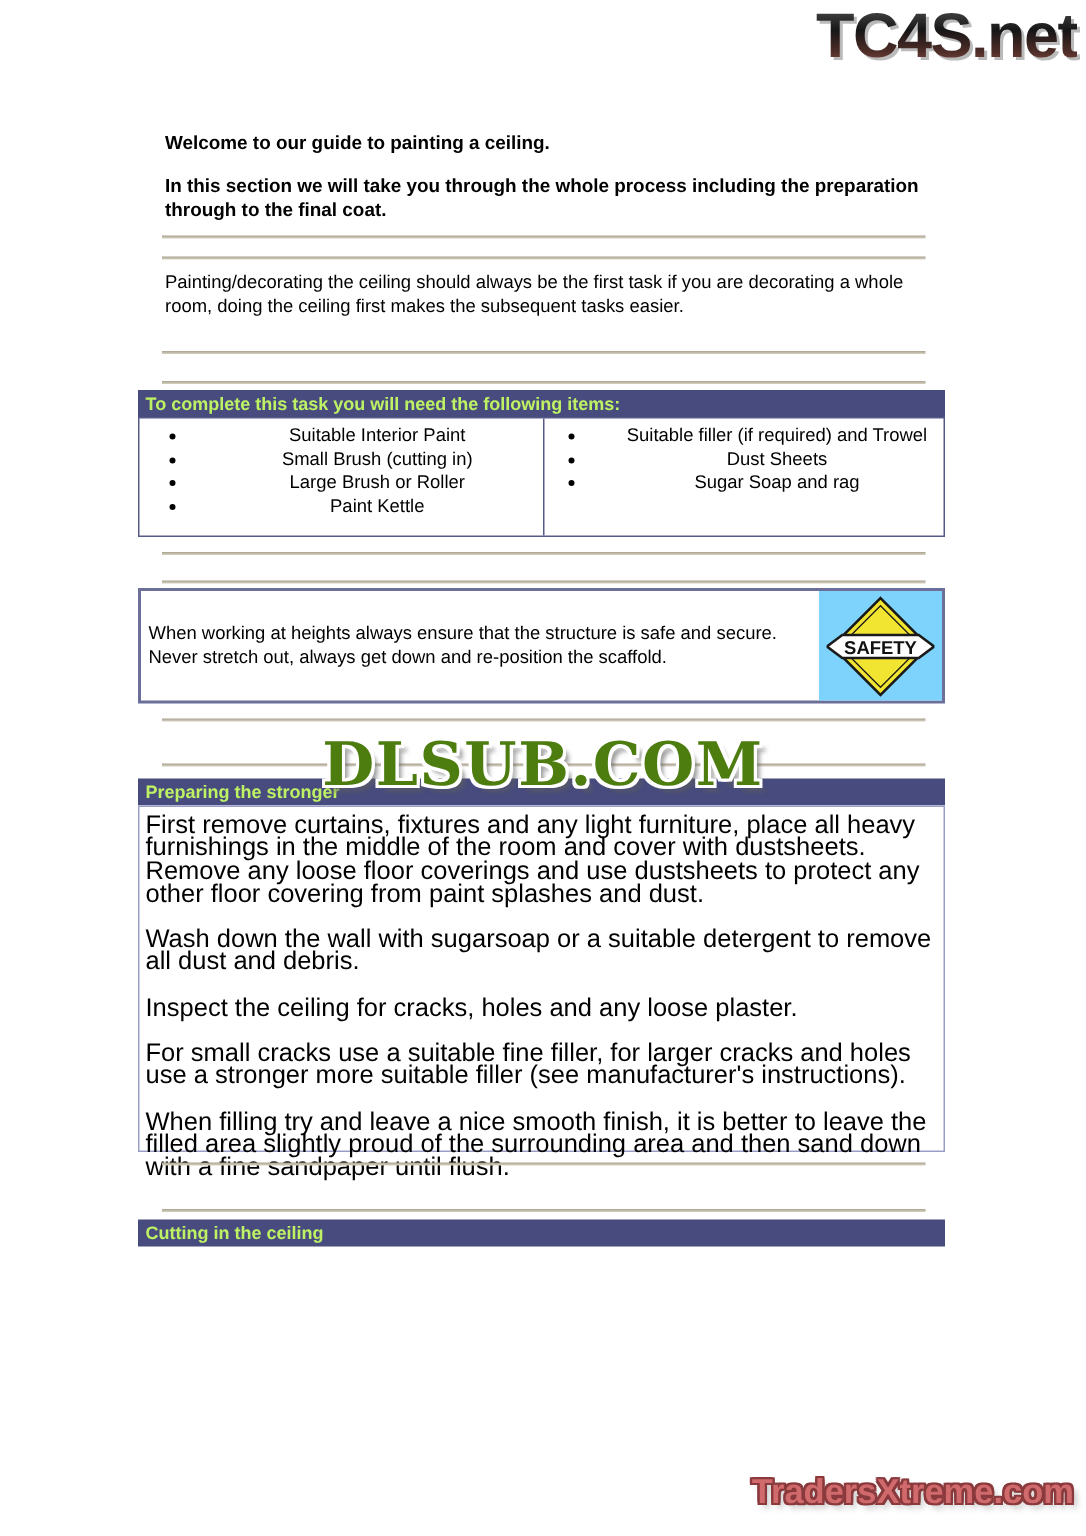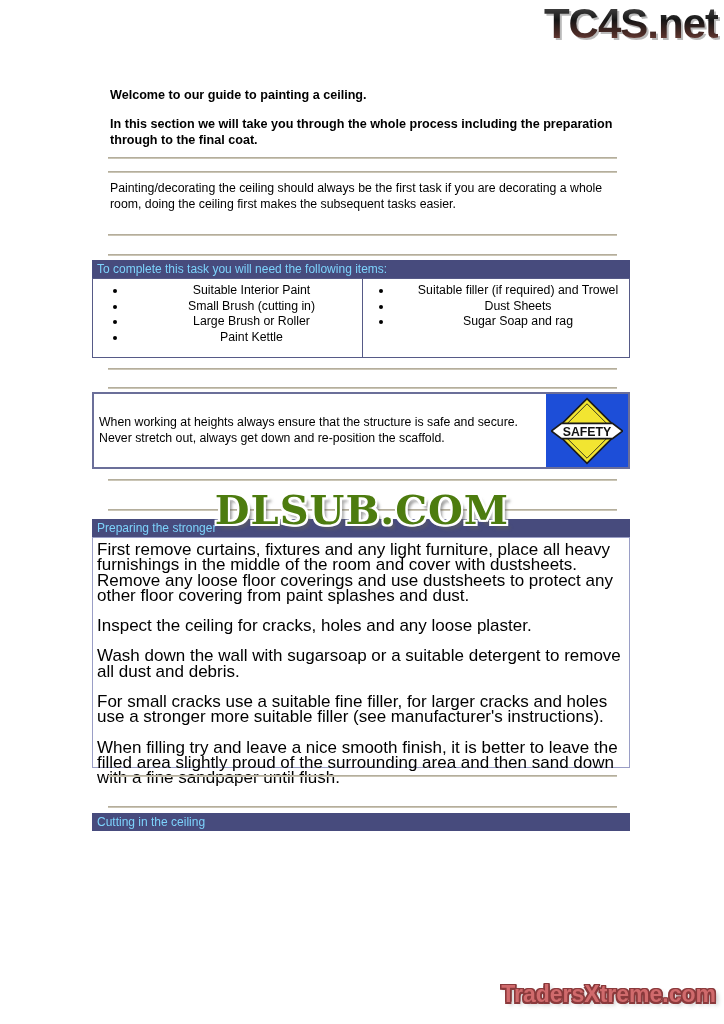--- a/index.html
+++ b/index.html
@@ -24,40 +24,40 @@
   .overview { position:absolute; left:110px; top:117px; width:516px;
     font-size:12.6px; font-weight:bold; line-height:15.5px; }
   .intro-para { position:absolute; left:110px; top:181px; width:500px;
     font-size:12.3px; line-height:15.5px; }
 
   .divider { position:absolute; left:108px; width:509px; height:2px;
     background:linear-gradient(180deg,#a9a28f,#d6d1c2); }
 
   .bar {
     position:absolute; left:92px; width:538px; height:18px; box-sizing:border-box;
-    background:#474b7d; color:#7dd3fc; font-weight:normal; font-size:12px;
+    background:#474b7d; color:#bef264; font-weight:bold; font-size:12px;
     line-height:18px; padding-left:5px; white-space:nowrap;
   }
 
   
   .items-table { position:absolute; left:92px; top:278px; width:538px; height:80px;
     box-sizing:border-box; border:1px solid #565a87; display:flex; background:#fff;text-align:center; }
   .items-cell { box-sizing:border-box; padding-top:2px; }
   .items-cell.left  { width:270px; border-right:1px solid #565a87; }
   .items-cell.right { flex:1; }
   .items-table ul { margin:2px 0 0 0; padding-left:34px; }
   .items-cell.right ul { padding-left:30px; }
   .items-table li { font-size:12.3px; line-height:15.5px; padding-left:14px; }
 
   
   .safety-box { position:absolute; left:92px; top:392px; width:538px; height:77px;
     box-sizing:border-box; border:2px solid #6b6f99; display:flex; background:#fff; }
   .safety-text { flex:1; display:flex; align-items:center; padding:2px 5px;
     font-size:12.3px; line-height:15.5px; }
-  .safety-icon-cell { width:82px; background:#1d4ed8; display:flex;
+  .safety-icon-cell { width:82px; background:#7dd3fc; display:flex;
     align-items:center; justify-content:center; }
 
   
   .prep-box { position:absolute; left:92px; top:537px; width:538px; height:231px;
     box-sizing:border-box; border:1px solid #9a9ec6; padding:4px 4px 0 4px;
     font-size:17px; line-height:15.3px; background:#fff; }
   .prep-box p { margin:0 0 15px 0; }
   .prep-box p:last-child { margin-bottom:0; }
 
   
@@ -141,22 +141,22 @@
 
   <div class="divider" style="top:479px"></div>
   <div class="divider" style="top:509px"></div>
 
   <div class="dlsub">DLSUB.COM</div>
 
   <div class="bar" style="top:519px">Preparing the stronger</div>
 
   <div class="prep-box">
     <p>First remove curtains, fixtures and any light furniture, place all heavy furnishings in the middle of the room and cover with dustsheets. Remove any loose floor coverings and use dustsheets to protect any other floor covering from paint splashes and dust.</p>
+    <p>Wash down the wall with sugarsoap or a suitable detergent to remove all dust and debris.</p>
     <p>Inspect the ceiling for cracks, holes and any loose plaster.</p>
-    <p>Wash down the wall with sugarsoap or a suitable detergent to remove all dust and debris.</p>
     <p>For small cracks use a suitable fine filler, for larger cracks and holes use a stronger more suitable filler (see manufacturer's instructions).</p>
     <p>When filling try and leave a nice smooth finish, it is better to leave the filled area slightly proud of the surrounding area and then sand down with a fine sandpaper until flush.</p>
   </div>
 
   <div class="divider" style="top:775px"></div>
   <div class="divider" style="top:806px"></div>
 
   <div class="bar" style="top:813px">Cutting in the ceiling</div>
 
   <div class="traders">TradersXtreme.com</div>

